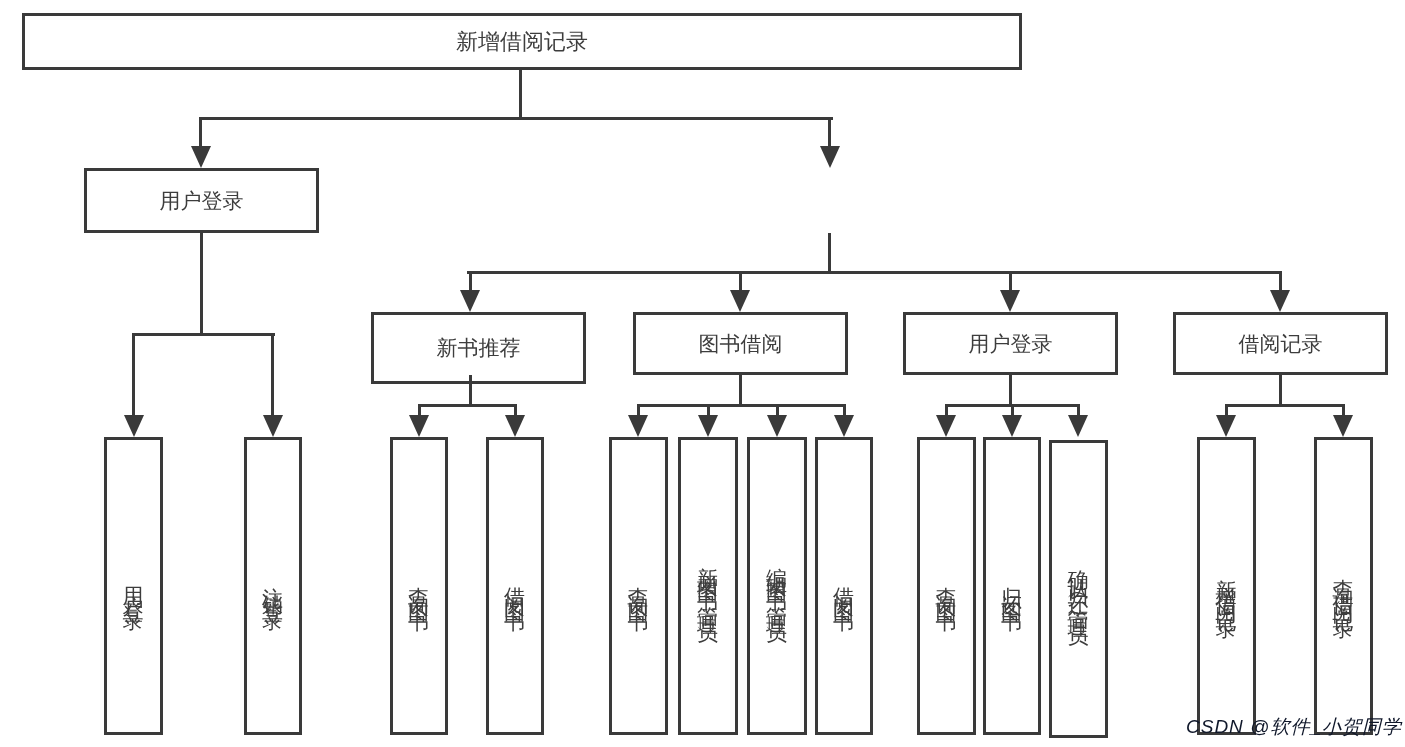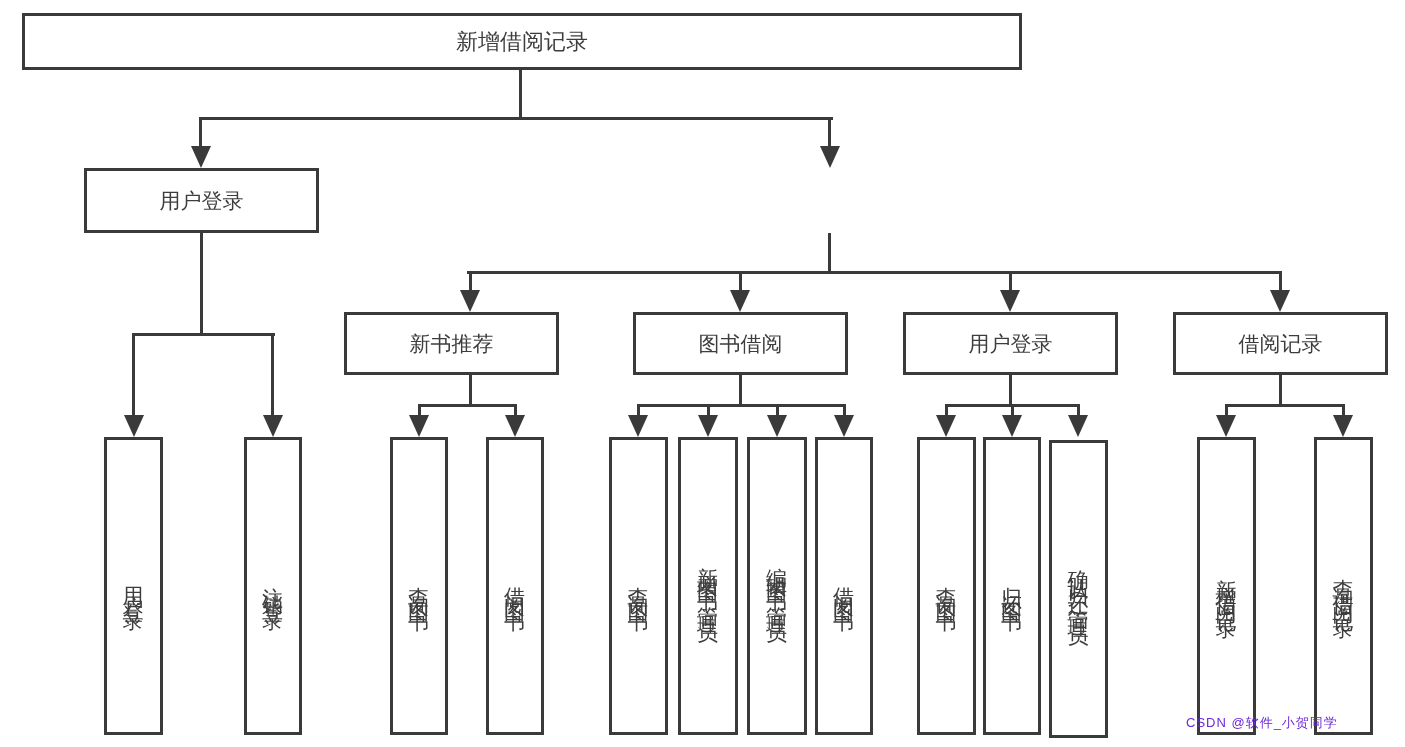--- a/index.html
+++ b/index.html
@@ -33,25 +33,26 @@
   .vline{position:absolute;width:3px;background:#3a3a3a;}
   .arrowhead{
     position:absolute;width:0;height:0;
     border-left:10px solid transparent;
     border-right:10px solid transparent;
     border-top:22px solid #3a3a3a;
   }
   .watermark{
     position:absolute;
     left:1186px;top:714px;
-    font-size:13px;
-    color:#6d28d9;
+    font-size:19px;
+    color:#0f172a;
     letter-spacing:1px;
     z-index:10;
     white-space:nowrap;
+    font-style:italic;
   }
 </style>
 </head>
 <body>
 
 <div class="canvas">
 
   <div class="node root" style="left:22px;top:13px;width:1000px;height:57px;">新增借阅记录</div>
 
   <div class="vline" style="left:519px;top:70px;height:50px;"></div>
@@ -75,21 +76,21 @@
   <div class="hline" style="left:467px;top:271px;width:814px;"></div>
   <div class="vline" style="left:469px;top:271px;height:24px;"></div>
   <div class="arrowhead" style="left:460px;top:290px;"></div>
   <div class="vline" style="left:739px;top:271px;height:24px;"></div>
   <div class="arrowhead" style="left:730px;top:290px;"></div>
   <div class="vline" style="left:1009px;top:271px;height:24px;"></div>
   <div class="arrowhead" style="left:1000px;top:290px;"></div>
   <div class="vline" style="left:1279px;top:271px;height:24px;"></div>
   <div class="arrowhead" style="left:1270px;top:290px;"></div>
 
-  <div class="node" style="left:344px;top:312px;width:215px;height:63px;">新书推荐</div>
+  <div class="node" style="left:371px;top:312px;width:215px;height:72px;">新书推荐</div>
   <div class="node" style="left:633px;top:312px;width:215px;height:63px;">图书借阅</div>
   <div class="node" style="left:903px;top:312px;width:215px;height:63px;">用户登录</div>
   <div class="node" style="left:1173px;top:312px;width:215px;height:63px;">借阅记录</div>
 
   <div class="vline" style="left:469px;top:375px;height:32px;"></div>
   <div class="hline" style="left:418px;top:404px;width:99px;"></div>
   <div class="vline" style="left:418px;top:404px;height:14px;"></div>
   <div class="arrowhead" style="left:409px;top:415px;"></div>
   <div class="vline" style="left:514px;top:404px;height:14px;"></div>
   <div class="arrowhead" style="left:505px;top:415px;"></div>

